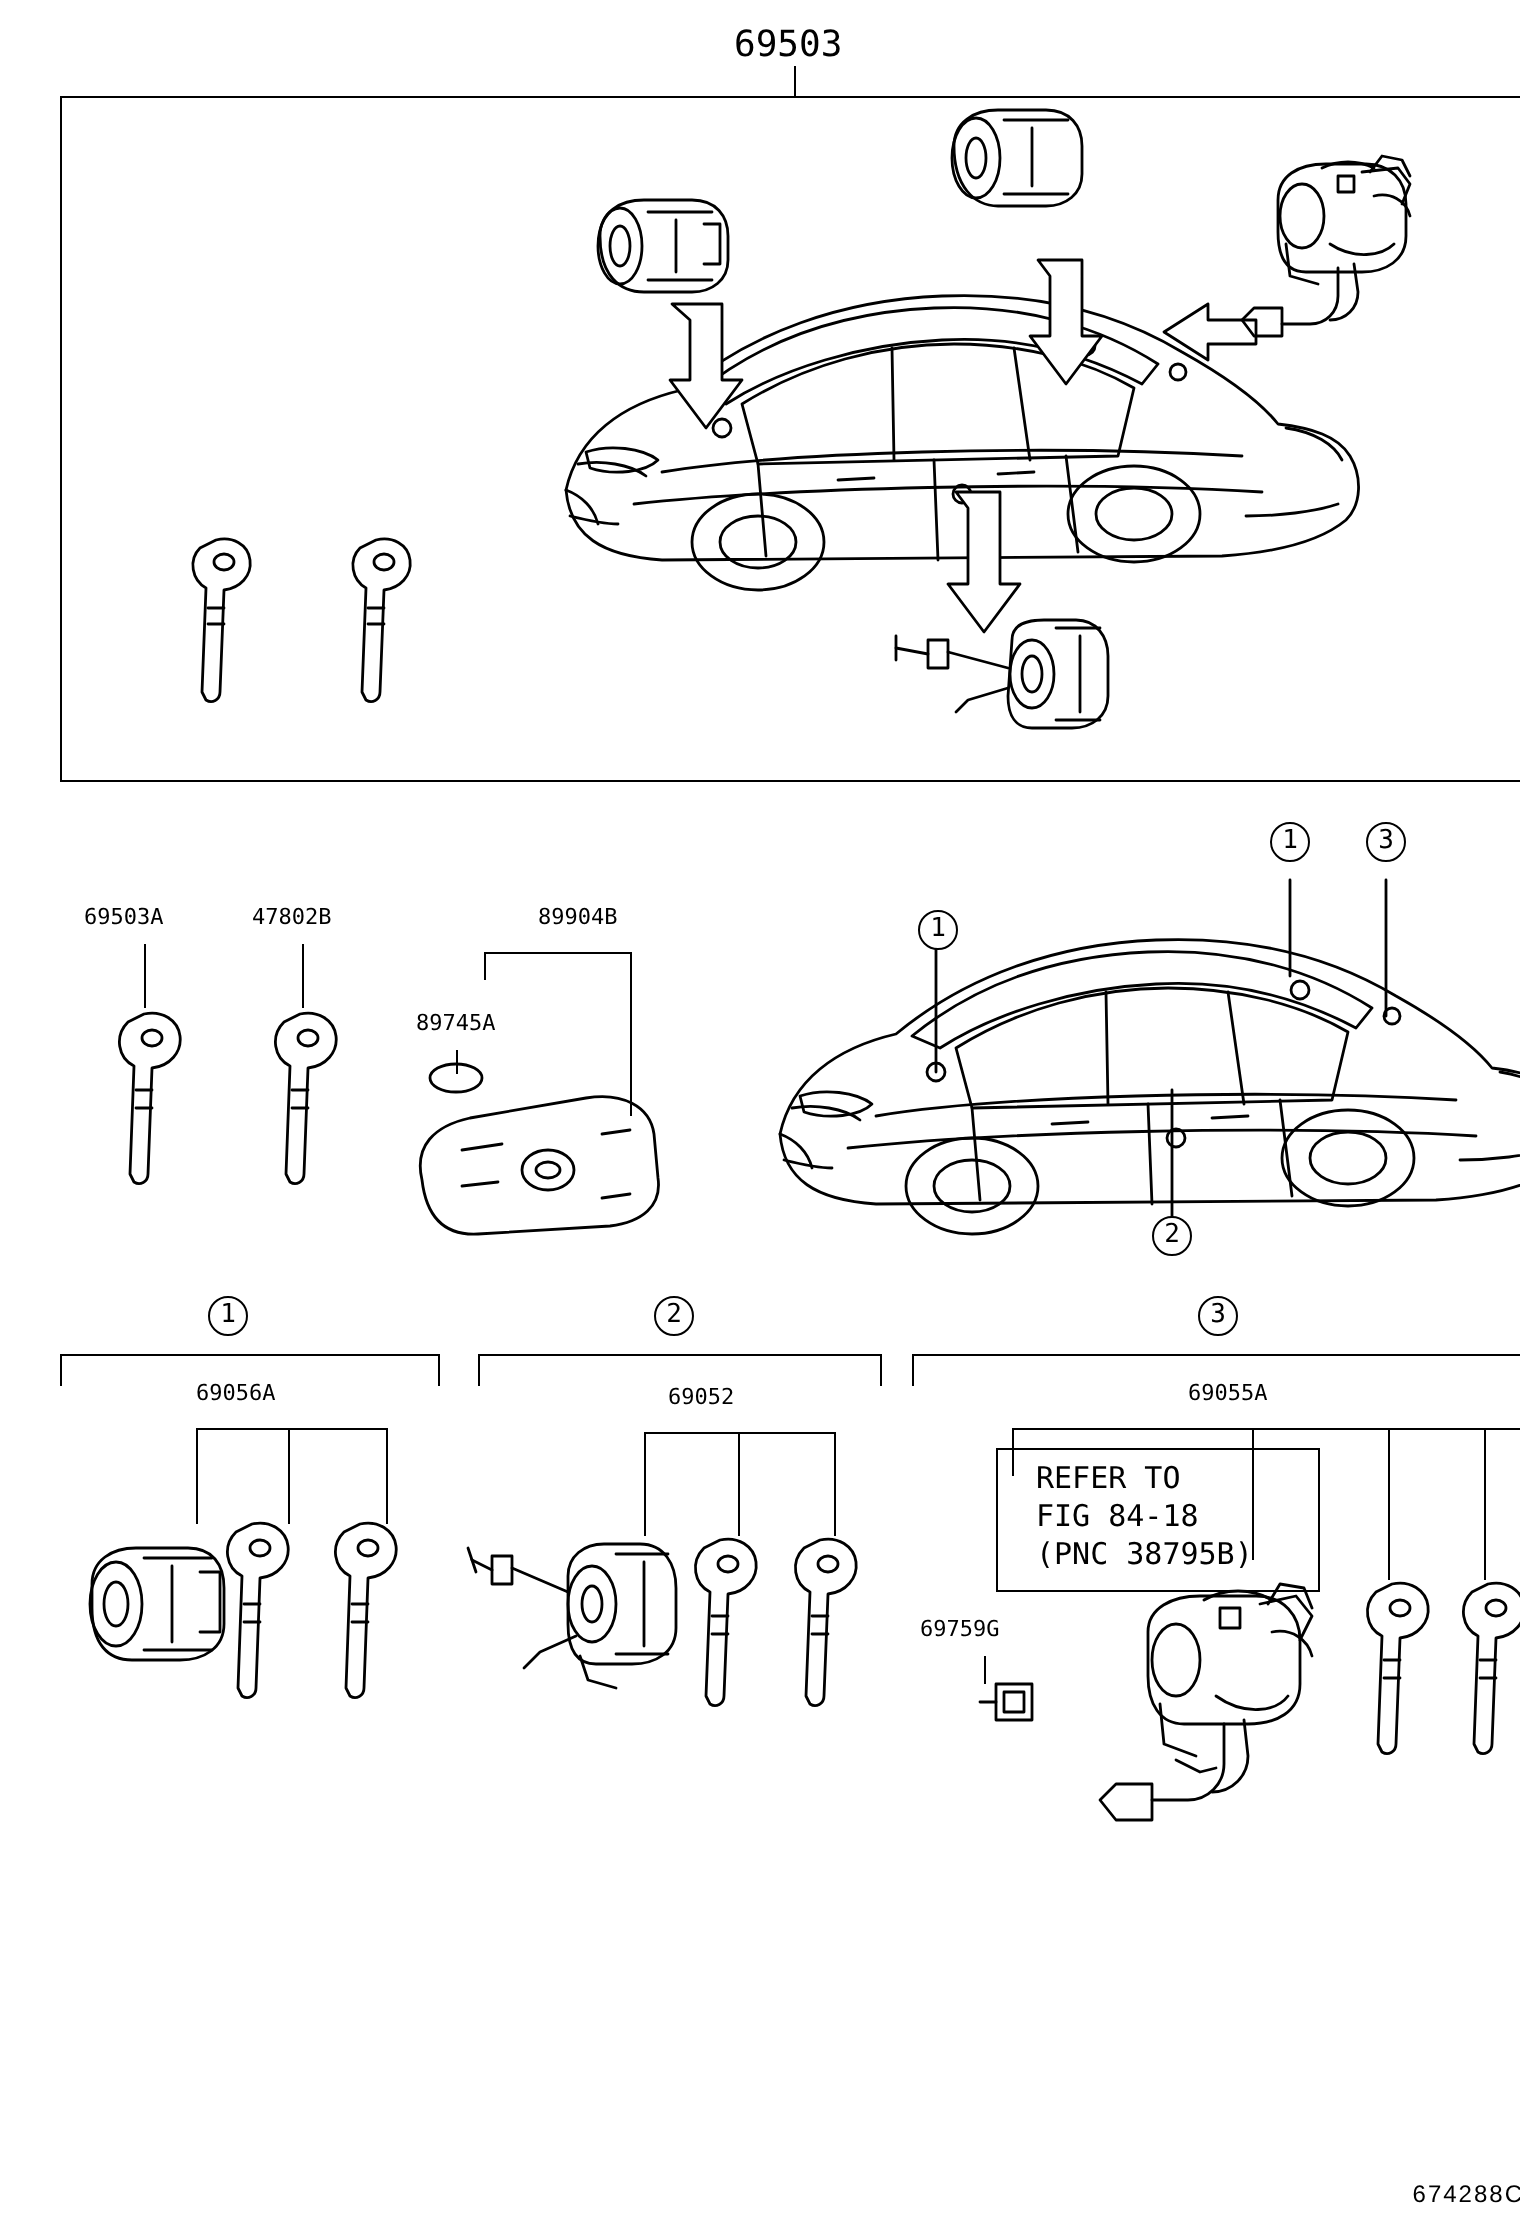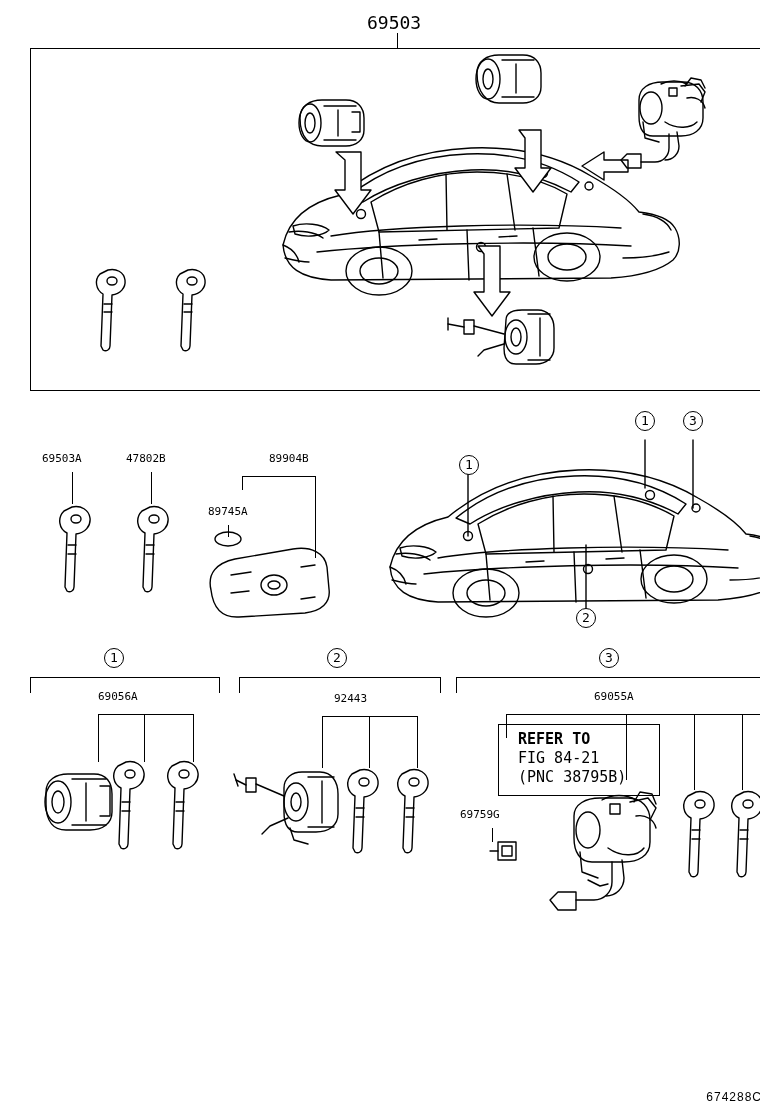--- a/index.html
+++ b/index.html
@@ -362,40 +362,40 @@
   <div class="label" style="left:82px; top:690px;text-align:right;">69056A</div>
   <div class="hline" style="left:82px; top:714px; width:96px;"></div>
   <div class="vline" style="left:82px; top:714px; height:48px;"></div>
   <div class="vline" style="left:177px; top:714px; height:48px;"></div>
   <div class="vline" style="left:128px; top:714px; height:48px;"></div>
 
   <div class="circnum" style="left:311px; top:648px;">2</div>
   <div class="hline" style="left:223px; top:677px; width:202px;"></div>
   <div class="vline" style="left:223px; top:677px; height:16px;"></div>
   <div class="vline" style="left:424px; top:677px; height:16px;"></div>
-  <div class="label" style="left:318px; top:692px;">92443</div>
+  <div class="label" style="left:318px; top:692px;">69052</div>
   <div class="hline" style="left:306px; top:716px; width:96px;"></div>
   <div class="vline" style="left:306px; top:716px; height:52px;"></div>
   <div class="vline" style="left:401px; top:716px; height:52px;"></div>
   <div class="vline" style="left:353px; top:716px; height:52px;"></div>
 
   <div class="circnum" style="left:583px; top:648px;">3</div>
   <div class="hline" style="left:440px; top:677px; width:307px;"></div>
   <div class="vline" style="left:440px; top:677px; height:16px;"></div>
   <div class="vline" style="left:746px; top:677px; height:16px;"></div>
   <div class="label" style="left:578px; top:690px;">69055A</div>
   <div class="hline" style="left:490px; top:714px; width:258px;"></div>
   <div class="vline" style="left:490px; top:714px; height:24px;"></div>
   <div class="vline" style="left:610px; top:714px; height:66px;"></div>
   <div class="vline" style="left:678px; top:714px; height:76px;"></div>
   <div class="vline" style="left:726px; top:714px; height:76px;"></div>
 
   <div class="box" style="left:482px; top:724px; width:162px; height:72px;"></div>
-  <div class="reftext" style="left:502px; top:730px;font-weight:bold;">REFER TO</div>
-  <div class="reftext" style="left:502px; top:749px;">FIG 84-21</div>
+  <div class="reftext" style="left:502px; top:730px;">REFER TO</div>
+  <div class="reftext" style="left:502px; top:749px;">FIG 84-18</div>
   <div class="reftext" style="left:502px; top:768px;">(PNC 38795B)</div>
 
   <div class="label" style="left:444px; top:808px;">69759G</div>
   <div class="vline" style="left:476px; top:828px; height:14px;"></div>
 
   <div class="footer">674288C</div>
 
 </div>
 
 </body></html>

